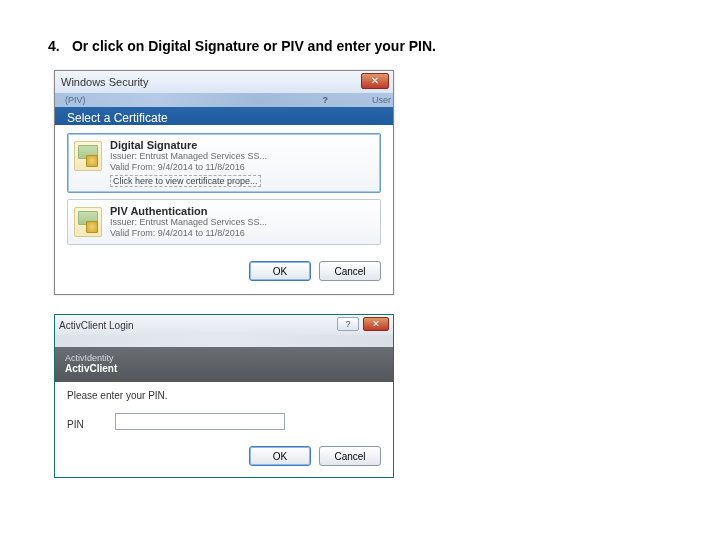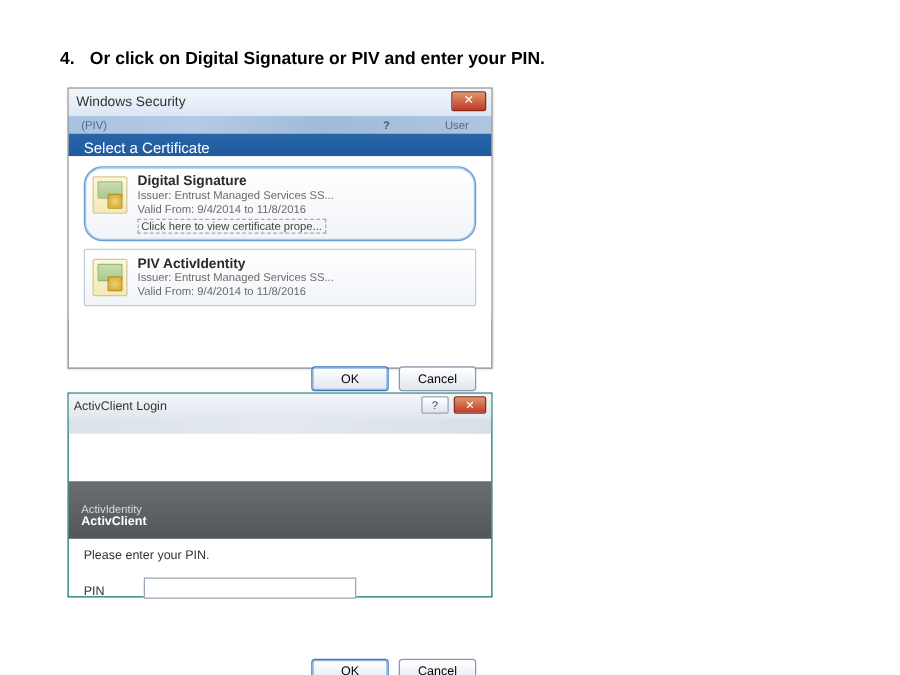--- a/index.html
+++ b/index.html
@@ -7,43 +7,43 @@
   .instruction { position: absolute; top: 22px; left: 48px; font-size: 14px; font-weight: bold; font-family: Arial, sans-serif; margin-top: 16px; }
   .instruction .num { display: inline-block; width: 20px; }
 
   
   .dlg1 { position: absolute; top: 70px; left: 54px; width: 340px; height: 225px; border: 1px solid #888; background: #fff; box-shadow: 0 0 2px rgba(0,0,0,.2); }
   .dlg1-titlebar { height: 22px; background: linear-gradient(#f2f6fb,#dbe6f4); display: flex; align-items: center; padding: 0 4px; position: relative; }
   .dlg1-titlebar .title { font-size: 11px; color: #333; margin-left: 2px; }
   .dlg1-titlebar .close { position: absolute; right: 4px; top: 2px; width: 28px; height: 16px; background: linear-gradient(#d96,#c0392b); border: 1px solid #8a2a1f; border-radius: 2px; color: #fff; display: flex; align-items: center; justify-content: center; font-size: 10px; line-height: 1; }
   .blurbg { position: absolute; top: 22px; left: 0; right: 0; height: 14px; background: linear-gradient(90deg,#c8d8ee 0%,#d7e3f3 30%,#becfe4 60%,#d0ddee 100%); filter: blur(.4px); opacity:.8; display:flex; align-items:center; gap:44px; padding-left:10px; font-size:9px; color:#5a6b80; }
   .blurbg span:nth-child(2){ margin-left:auto; font-weight:bold; color:#4a5a70; }
-  .blurbg span:nth-child(3){ margin-right:18px;text-align:right; }
+  .blurbg span:nth-child(3){ margin-right:2px;text-align:right; }
   .dlg1-header { background: linear-gradient(#2f6fb0,#1f5a9e); color: #fff; height: 32px; display: flex; align-items: flex-end; padding: 0 12px; font-size: 12px; margin-top:0px; }
   .dlg1-body { padding: 8px 12px 4px 12px; background: #fff; }
   .cert-card { border: 1px solid #c2cbd6; border-radius: 2px; background: linear-gradient(#fff,#f1f4f8); padding: 5px 8px 5px 6px; margin-bottom: 6px; display: flex; gap: 8px; }
-  .cert-card.selected { border-color: #6a9fd6; box-shadow: 0 0 0 1px #a8c7e8 inset; border-radius: 15px; }
+  .cert-card.selected { border-color: #6a9fd6; box-shadow: 0 0 0 1px #a8c7e8 inset; }
   .cert-icon { width: 28px; height: 30px; background: linear-gradient(#fdf6d8,#f3e9b8); border: 1px solid #d6c98a; border-radius: 2px; position: relative; flex-shrink: 0; margin-top:2px; }
   .cert-icon::before { content:""; position:absolute; left:3px; top:3px; width:18px; height:12px; background:linear-gradient(#c8deb0,#abc98e); border:1px solid #97b87a; border-radius:1px; }
   .cert-icon::after { content:""; position:absolute; right:3px; bottom:3px; width:10px; height:10px; background:radial-gradient(#f0d070,#d4a830); border:1px solid #b89020; border-radius:1px; }
   .cert-text .name { font-weight: bold; font-size: 11px; color: #2a2a2a; }
   .cert-text .issuer, .cert-text .valid { font-size: 9px; color: #6b6b6b; line-height: 1.25; }
   .cert-text .link { font-size: 9px; color: #444; text-decoration: none; border: 1px dashed #aaa; padding: 0 2px; display: inline-block; margin-top: 1px; }
   .dlg1-footer { display: flex; justify-content: flex-end; gap: 8px; padding: 6px 12px 10px 12px; }
-  .btn { min-width: 62px; height: 20px; font-size: 10px; border: 1px solid #8a98a8; border-radius: 3px; background: linear-gradient(#fff,#e2e7ee); display: inline-flex; align-items: center; justify-content: center; padding: 0 8px; cursor: pointer; margin-top: 32px; }
+  .btn { min-width: 62px; height: 20px; font-size: 10px; border: 1px solid #8a98a8; border-radius: 3px; background: linear-gradient(#fff,#e2e7ee); display: inline-flex; align-items: center; justify-content: center; padding: 0 8px; cursor: pointer; }
   .btn.default { border-color: #3f7ac0; box-shadow: 0 0 0 1px #8cb8e6 inset; }
 
   
   .dlg2 { position: absolute; top: 314px; left: 54px; width: 340px; height: 164px; border: 1px solid #0f766e; background: #fff; }
   .dlg2-titlebar { height: 20px; background: linear-gradient(#f4f6f9,#e1e6ee); display: flex; align-items: center; padding: 0 4px; position: relative; }
   .dlg2-titlebar .title { font-size: 10px; color: #333; }
   .dlg2-titlebar .help { position: absolute; right: 34px; top: 2px; width: 22px; height: 14px; border: 1px solid #9aa6b5; background: linear-gradient(#fff,#dde4ec); border-radius: 2px; display:flex; align-items:center; justify-content:center; font-size:9px; color:#446; }
   .dlg2-titlebar .close2 { position: absolute; right: 4px; top: 2px; width: 26px; height: 14px; background: linear-gradient(#d96,#c0392b); border: 1px solid #8a2a1f; border-radius: 2px; color: #fff; display: flex; align-items: center; justify-content: center; font-size: 9px; }
   .blurbg2 { height: 12px; background: linear-gradient(90deg,#cdd6e0,#d9e1ea,#c9d2dd); filter: blur(.3px); opacity:.7; }
-  .dlg2-banner { background: linear-gradient(#6a6e72,#53575b); color: #fff; padding: 17px 10px 8px 10px; margin-top: 38px; }
+  .dlg2-banner { background: linear-gradient(#6a6e72,#53575b); color: #fff; padding: 6px 10px 8px 10px; }
   .dlg2-banner .sub { font-size: 9px; color: #d8dadd; }
   .dlg2-banner .brand { font-size: 10px; font-weight: bold; }
   .dlg2-body { padding: 8px 12px; }
   .dlg2-body .prompt { font-size: 10px; color: #333; margin-bottom: 12px; }
   .pin-row { display: flex; align-items: flex-end; gap: 18px; }
   .pin-row .lbl { font-size: 10px; color: #333; width: 30px; }
   .pin-row input { width: 170px; height: 17px; border: 1px solid #9aa6b5; font-size: 10px; padding: 0 2px; }
   .dlg2-footer { display: flex; justify-content: flex-end; gap: 8px; padding: 8px 12px 8px 12px; border-top: 0; }
 </style>
 </head>
@@ -75,21 +75,21 @@
       <div class="cert-text">
         <div class="name">Digital Signature</div>
         <div class="issuer">Issuer: Entrust Managed Services SS...</div>
         <div class="valid">Valid From: 9/4/2014 to 11/8/2016</div>
         <a class="link">Click here to view certificate prope...</a>
       </div>
     </div>
     <div class="cert-card">
       <div class="cert-icon"></div>
       <div class="cert-text">
-        <div class="name">PIV ActivIdentity</div>
+        <div class="name">PIV Authentication</div>
         <div class="issuer">Issuer: Entrust Managed Services SS...</div>
         <div class="valid">Valid From: 9/4/2014 to 11/8/2016</div>
       </div>
     </div>
   </div>
   <div class="dlg1-footer">
     <div class="btn default">
         <span>OK</span>
       </div>
     <div class="btn">

